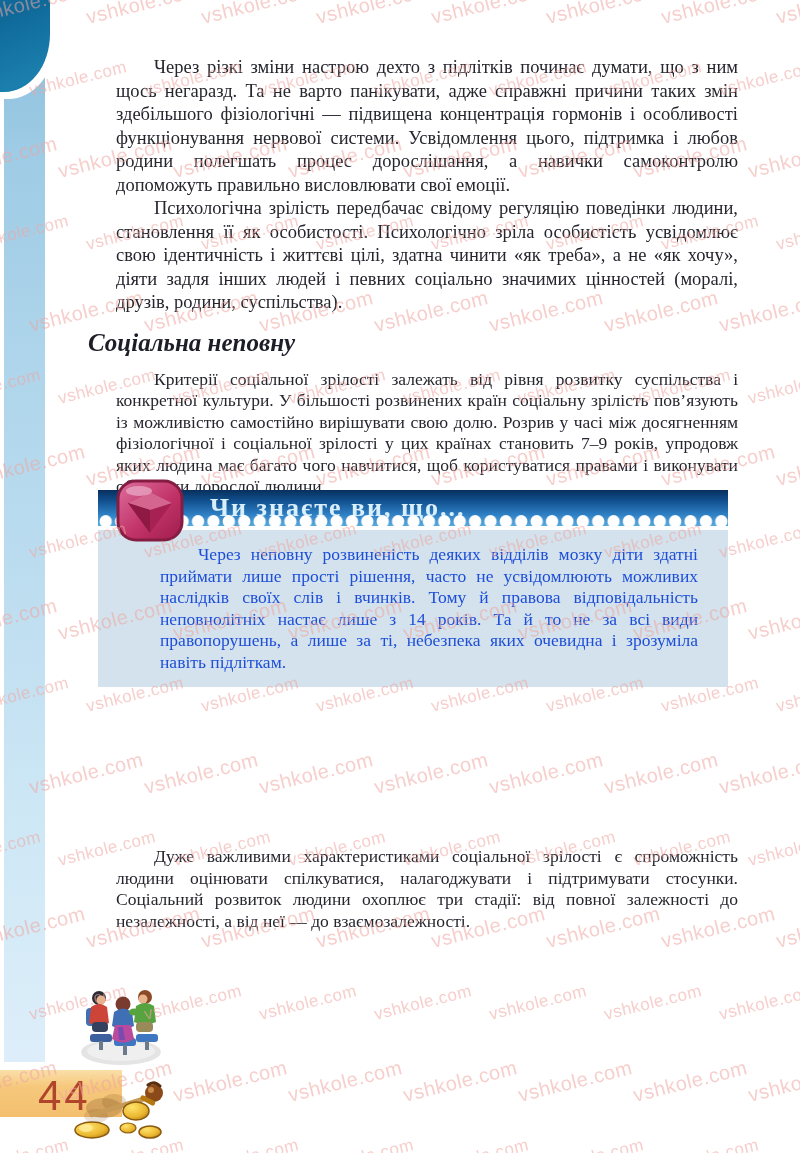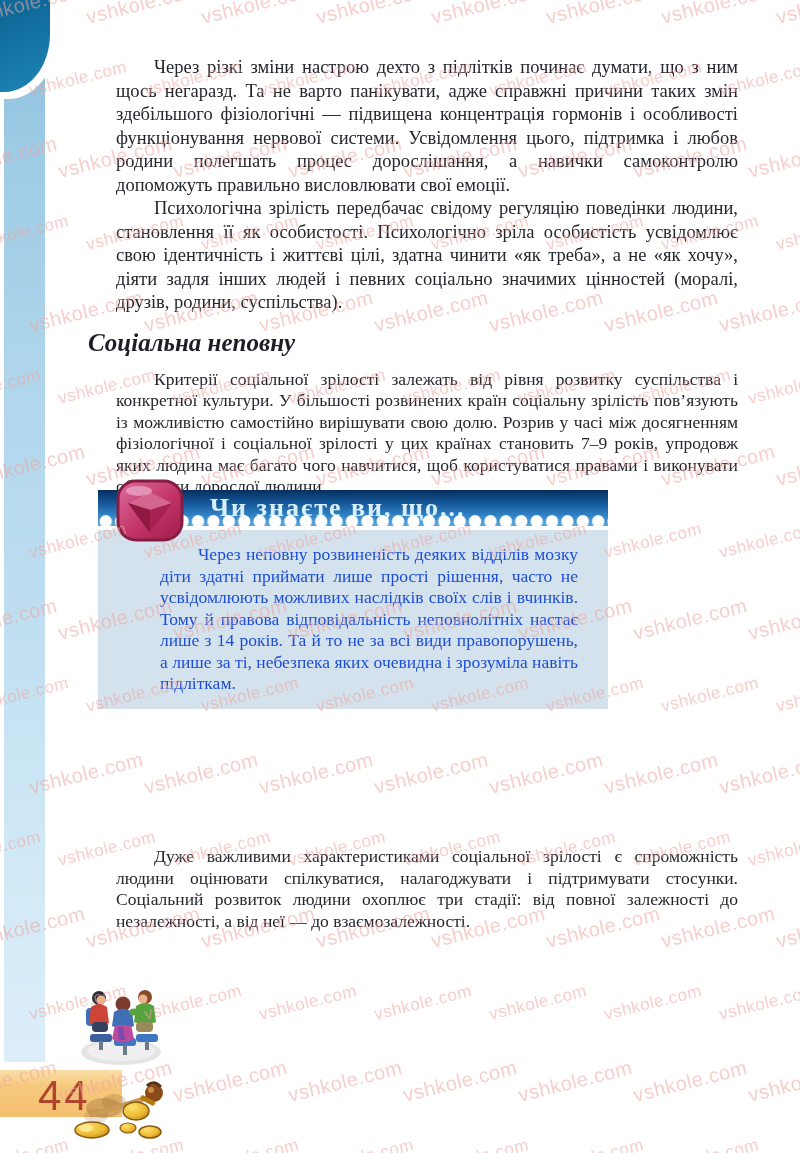--- a/index.html
+++ b/index.html
@@ -24,21 +24,21 @@
   .group-bottom{position:absolute;left:88px;top:846px;width:650px;z-index:2;}
   p.body{margin:0;text-align:justify;}
   p.indent{text-indent:38px;margin-left:28px;}
   .lh-a{font-size:18.5px;line-height:23.5px;}
   .lh-b{font-size:17.5px;line-height:21.5px;}
   h2.section-heading{
     margin:14px 0 12px 0;font-size:25px;line-height:28px;font-weight:bold;
     font-style:italic;color:#1d1d28;font-family:"Liberation Serif",serif;
   }
   
-  .know-box{position:absolute;left:98px;top:490px;width:510px;z-index:2;}
+  .know-box{position:absolute;left:98px;top:490px;width:630px;z-index:2;}
   .know-bar{
     position:relative;height:36px;
     background:linear-gradient(180deg,#082f5d 0%,#11508f 30%,#2e7fc4 68%,#57a9dd 100%);
   }
   .know-title{
     position:absolute;left:112px;top:3px;font-size:26px;font-weight:bold;
     color:#d9effc;letter-spacing:2px;font-family:"Liberation Serif",serif;
   }
   .scallop{
     position:relative;z-index:3;margin-top:-11px;height:13px;

